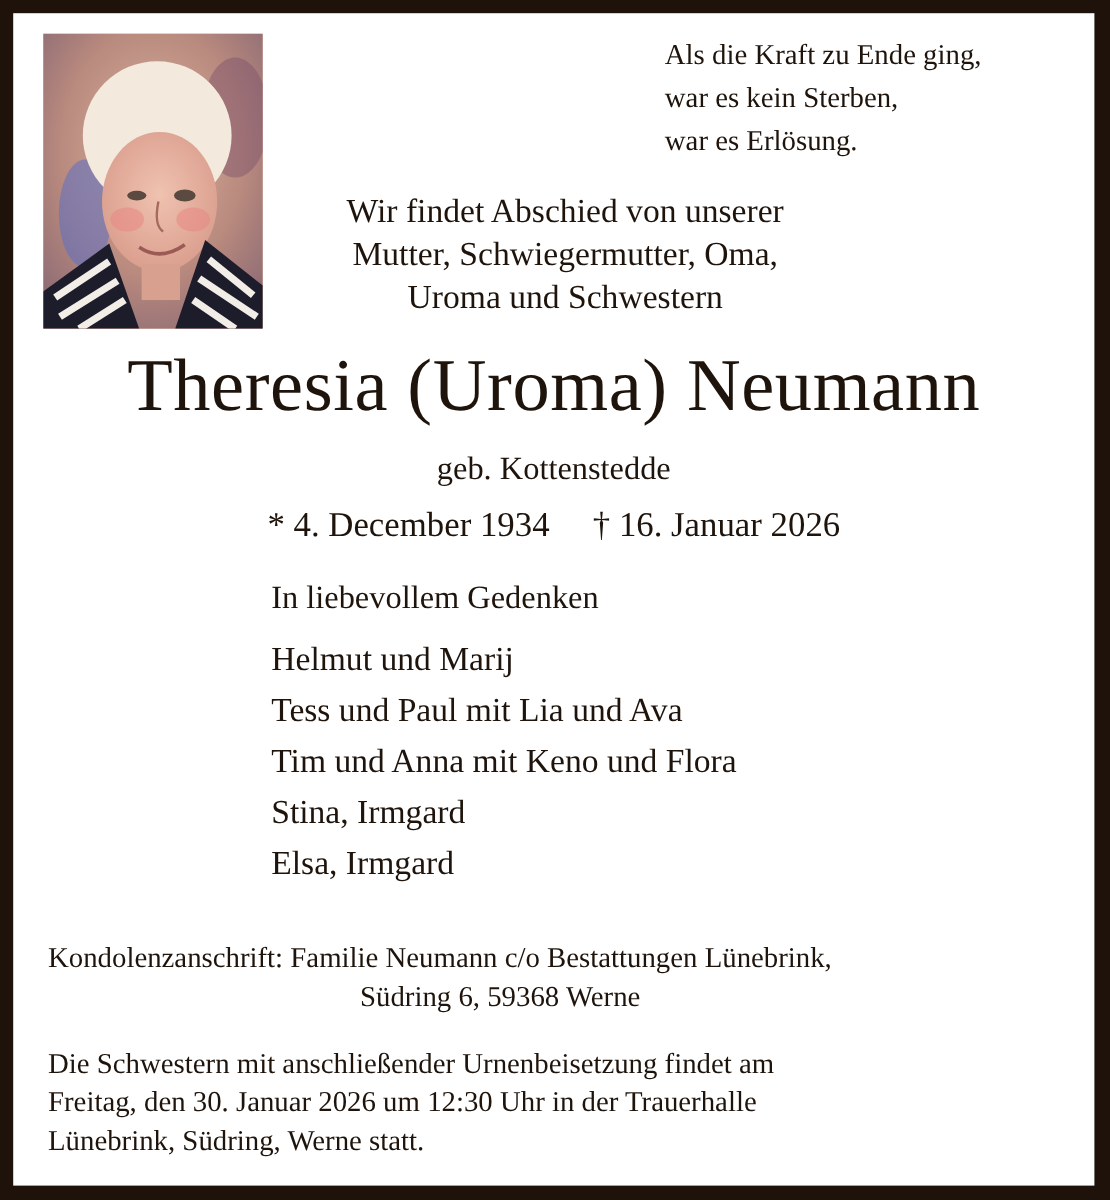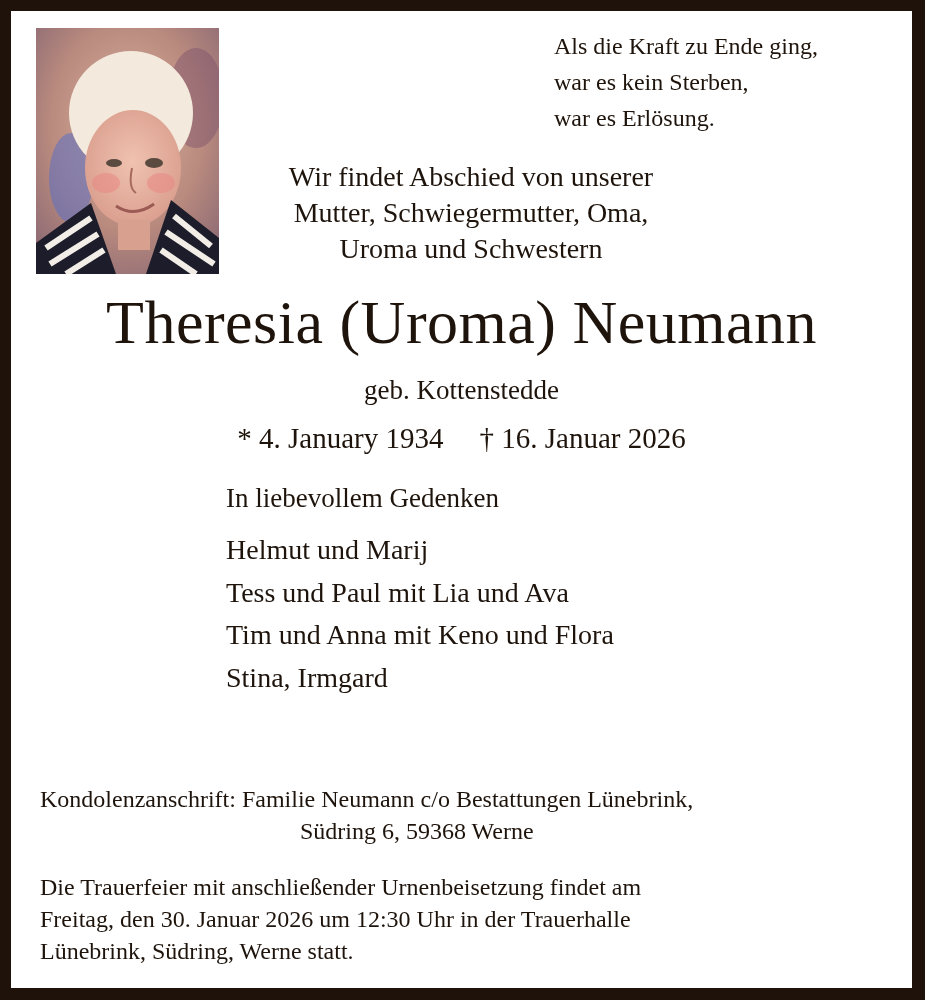--- a/index.html
+++ b/index.html
@@ -139,36 +139,37 @@
     <span class="line">Wir findet Abschied von unserer</span>
     <span class="line">Mutter, Schwiegermutter, Oma,</span>
     <span class="line">Uroma und Schwestern</span>
   </div>
 
   <div class="abs name">Theresia (Uroma) Neumann</div>
 
   <div class="abs birthname">geb. Kottenstedde</div>
 
   <div class="abs dates">
-    <span>* 4. January 1934</span><span class="gap"></span><span>† 16. Januar 2026</span>
+    <span>* 4. December 1934</span><span class="gap"></span><span>† 16. Januar 2026</span>
   </div>
 
   <div class="abs memory">In liebevollem Gedenken</div>
 
   <div class="abs mourners">
     <span class="line">Helmut und Marij</span>
     <span class="line">Tess und Paul mit Lia und Ava</span>
     <span class="line">Tim und Anna mit Keno und Flora</span>
     <span class="line">Stina, Irmgard</span>
+    <span class="line">Elsa, Irmgard</span>
   </div>
 
   <div class="abs condolence">
     <span class="line">Kondolenzanschrift: Familie Neumann c/o Bestattungen Lünebrink,</span>
     <span class="line line2">Südring 6, 59368 Werne</span>
   </div>
 
   <div class="abs ceremony">
-    <span class="line">Die Trauerfeier mit anschließender Urnenbeisetzung findet am</span>
+    <span class="line">Die Schwestern mit anschließender Urnenbeisetzung findet am</span>
     <span class="line">Freitag, den 30. Januar 2026 um 12:30 Uhr in der Trauerhalle</span>
     <span class="line">Lünebrink, Südring, Werne statt.</span>
   </div>
 
 </div>
 
 </body></html>

